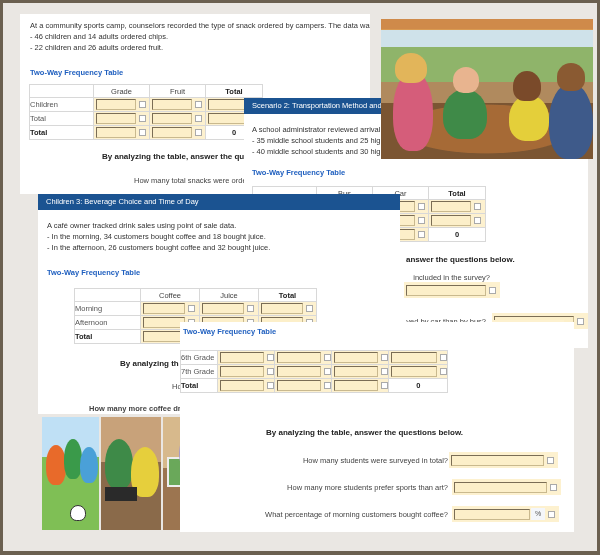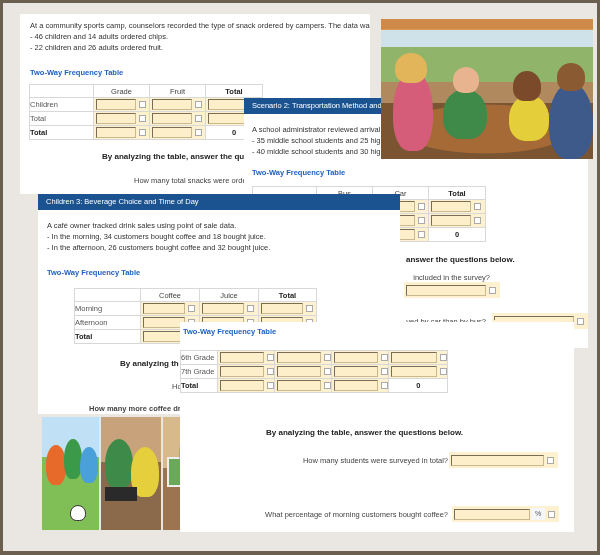--- a/index.html
+++ b/index.html
@@ -443,20 +443,27 @@
     </table>
   <div class="analyze" style="position:absolute; left:86px; top:106px; white-space:nowrap;">By analyzing the table, answer the questions below.</div>
 
   <div class="qrow" style="left:0; top:130px; width:394px;">
     <span class="q" style="width:268px; text-align:right; margin-right:1px;">How many students were surveyed in total?</span>
     <span class="qband">
         <span class="inp" style="width:93px;"></span>
         <span class="chk"></span>
       </span>
   </div>
+  <div class="qrow" style="left:0; top:157px; width:394px;">
+    <span class="q" style="width:268px; text-align:right; margin-right:4px;">How many more students prefer sports than art?</span>
+    <span class="qband">
+        <span class="inp" style="width:93px;"></span>
+        <span class="chk"></span>
+      </span>
+  </div>
   <div class="qrow" style="left:0; top:184px; width:394px;">
     <span class="q" style="width:268px; text-align:right; margin-right:4px;">What percentage of morning customers bought coffee?</span>
     <span class="qband">
         <span class="inp" style="width:76px;"></span>
         <span class="pct">%</span>
         <span class="chk"></span>
       </span>
   </div>
 </div>
 

